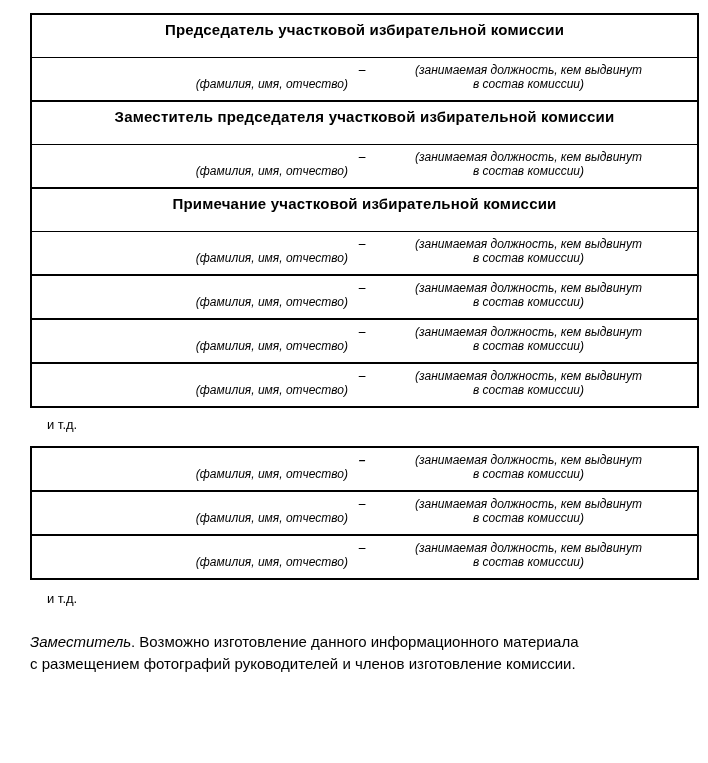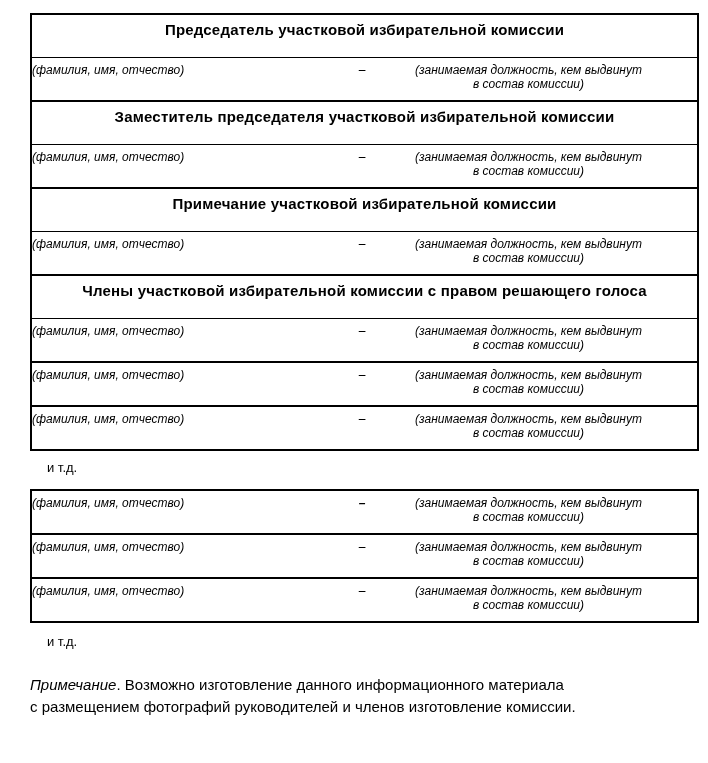--- a/index.html
+++ b/index.html
@@ -16,21 +16,21 @@
     box-sizing:border-box;height:43px;border-bottom:1px solid #000;
     text-align:center;font-weight:bold;font-size:15px;padding-top:6px;
     letter-spacing:0.2px;
   }
   .row-data{
     box-sizing:border-box;height:44px;border-bottom:2px solid #000;
     display:flex;align-items:flex-start;
     font-style:italic;font-size:12px;padding-top:5px;line-height:14px;
   }
   .row-data.last{border-bottom:none;height:42px;}
-  .cell-fio{width:316px;text-align:left;}
+  .cell-fio{width:316px;text-align:right;margin-top:14px;}
   .cell-dash{width:28px;text-align:center;}
   .cell-pos{flex:1;text-align:center;padding-right:16px;}
   .dash-bold{font-weight:bold;}
   .etc{
     font-size:13px;margin:9px 0 13px 17px;height:16px;
   }
   .etc2{margin-top:11px;}
   .note{
     margin-top:24px;font-size:15px;line-height:22px;max-width:650px;
   }
@@ -57,21 +57,20 @@
       <div class="cell-pos"><span>(занимаемая должность, кем выдвинут</span><br><span>в состав комиссии)</span></div>
     </div>
 
     <div class="row-header">Примечание участковой избирательной комиссии</div>
     <div class="row-data">
       <div class="cell-fio">(фамилия, имя, отчество)</div>
       <div class="cell-dash">–</div>
       <div class="cell-pos"><span>(занимаемая должность, кем выдвинут</span><br><span>в состав комиссии)</span></div>
     </div>
 
-    <div class="row-header">Члены участковой избирательной комиссии с правом решающего голоса</div>
     <div class="row-data">
       <div class="cell-fio">(фамилия, имя, отчество)</div>
       <div class="cell-dash">–</div>
       <div class="cell-pos"><span>(занимаемая должность, кем выдвинут</span><br><span>в состав комиссии)</span></div>
     </div>
     <div class="row-data">
       <div class="cell-fio">(фамилия, имя, отчество)</div>
       <div class="cell-dash">–</div>
       <div class="cell-pos"><span>(занимаемая должность, кем выдвинут</span><br><span>в состав комиссии)</span></div>
     </div>
@@ -100,17 +99,17 @@
     <div class="row-data last">
       <div class="cell-fio">(фамилия, имя, отчество)</div>
       <div class="cell-dash">–</div>
       <div class="cell-pos"><span>(занимаемая должность, кем выдвинут</span><br><span>в состав комиссии)</span></div>
     </div>
   </div>
 
   <div class="etc etc2">и т.д.</div>
 
   <div class="note">
-    <span class="ital">Примечание</span><span>. Возможно изготовление данного информационного материала</span><br>
+    <span class="ital">Заместитель</span><span>. Возможно изготовление данного информационного материала</span><br>
     <span>с размещением фотографий руководителей и членов изготовление комиссии.</span>
   </div>
 
 </div>
 
 </body></html>

